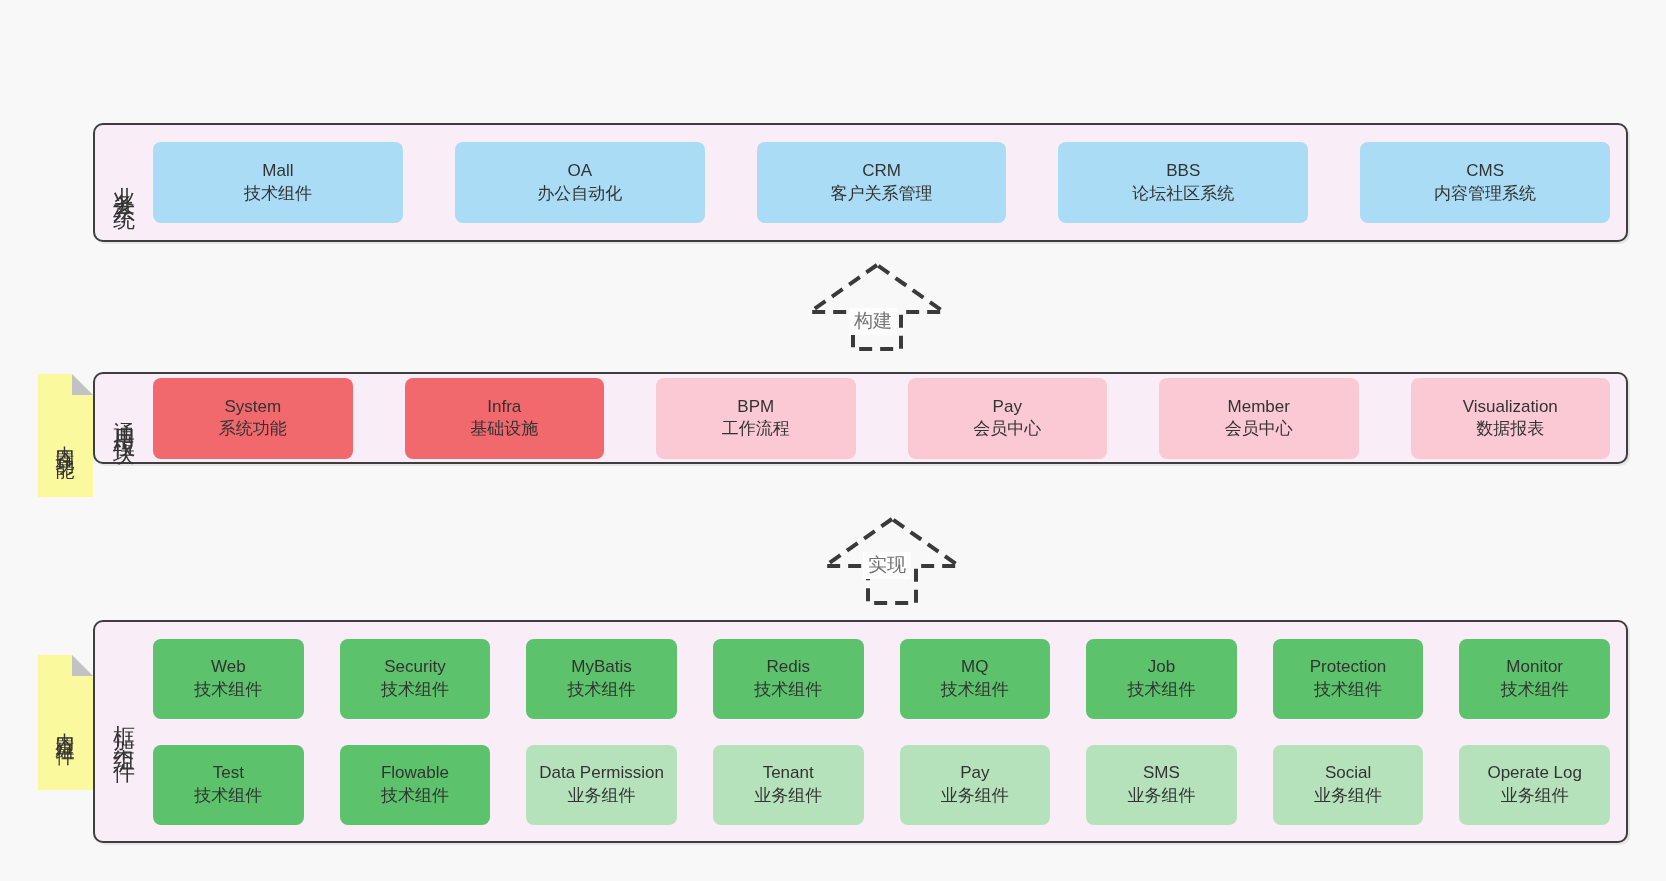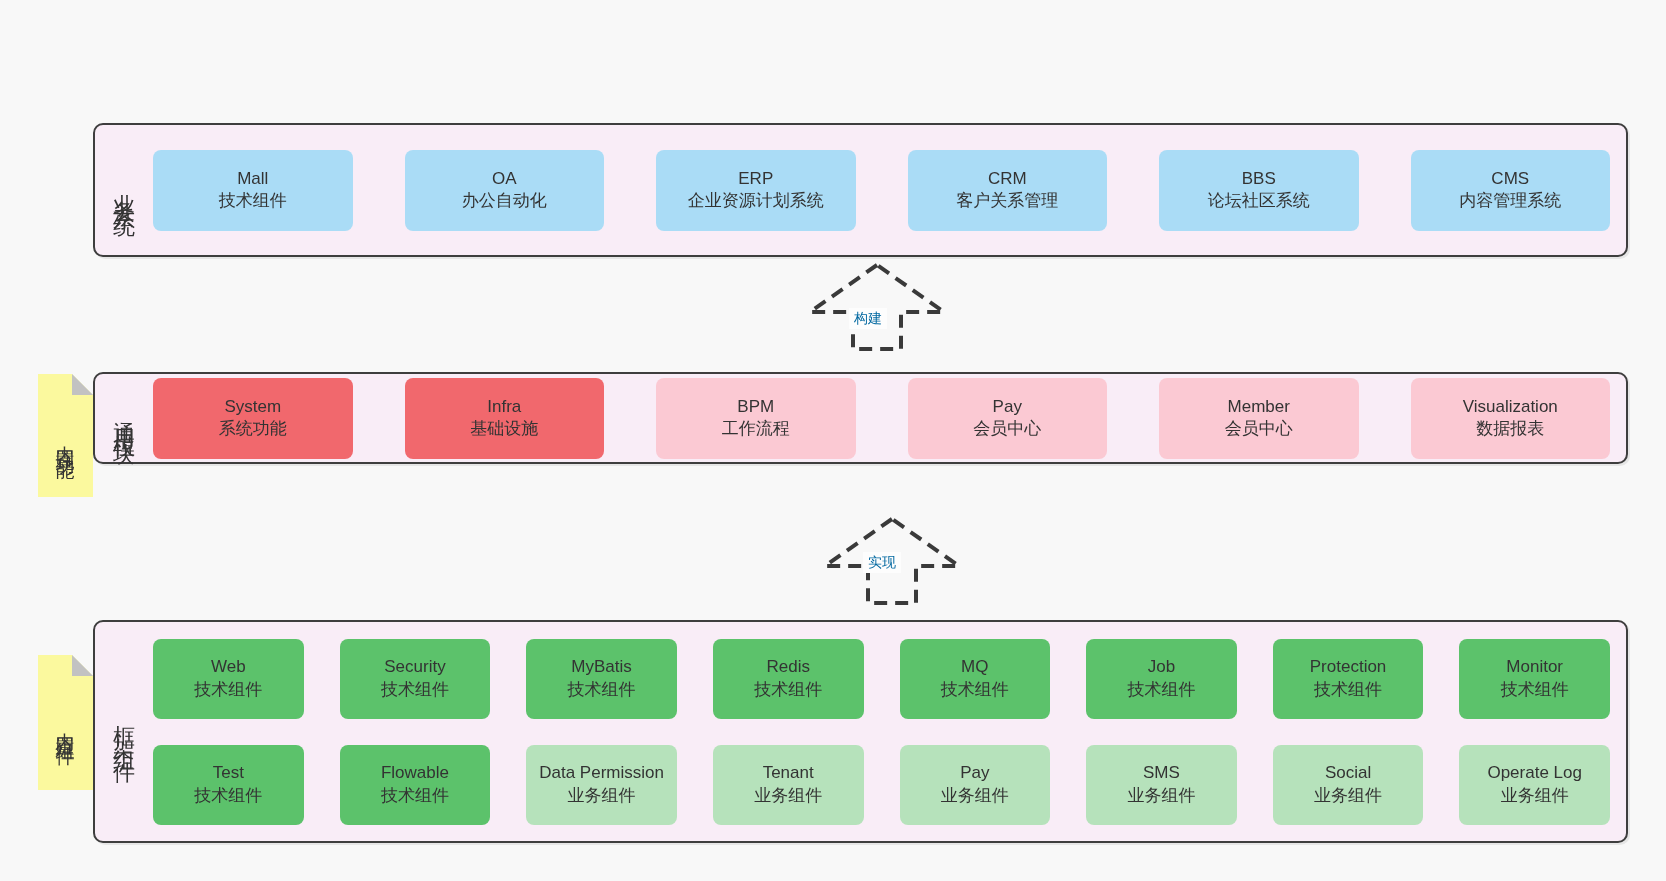--- a/index.html
+++ b/index.html
@@ -20,21 +20,21 @@
   
   .layer {
     position: absolute;
     box-sizing: border-box;
     background: var(--c-container, #f9edf7);
     border: 2.5px solid var(--c-border, #3e3e3e);
     border-radius: 10px;
     display: flex;
     box-shadow: 2px 2px 0 rgba(0,0,0,0.07);
   }
-  #layer-1 { left: 93px; top: 123px;  width: 1535px; height: 134px; }
+  #layer-1 { left: 93px; top: 123px;  width: 1535px; height: 119px; }
   #layer-2 { left: 93px; top: 372px;  width: 1535px; height: 92px; }
   #layer-3 { left: 93px; top: 620px;  width: 1535px; height: 223px; }
 
   .labelcol {
     width: 58px;
     flex: 0 0 58px;
     display: flex;
     align-items: center;
     justify-content: center;
   }
@@ -124,22 +124,22 @@
   .arrow { position: absolute; }
   .arrow path {
     fill: none;
     stroke: #3a3a3a;
     stroke-width: 4;
     stroke-dasharray: 13 8;
   }
   .arrow-label {
     position: absolute;
     background: #fdfdfd;
-    font-size: 14px;
-    color: #0369a1;
+    font-size: 19px;
+    color: #737373;
     padding: 3px 5px;
     line-height: 1.1;
     z-index: 5;
     white-space: nowrap;
   }
   #arrow-label-1 { left: 849px; top: 308px; }
   #arrow-label-2 { left: 863px; top: 552px; }
 </style>
 </head>
 <body>
@@ -159,24 +159,20 @@
     </div>
     <div class="rows">
         <div class="row">
           <div class="box c-blue">
             <div class="node-title">Mall</div>
             <div class="node-subtitle">技术组件</div>
           </div>
           <div class="box c-blue">
             <div class="node-title">OA</div>
             <div class="node-subtitle">办公自动化</div>
-          </div>
-          <div class="box c-blue">
-            <div class="node-title">ERP</div>
-            <div class="node-subtitle">企业资源计划系统</div>
           </div>
           <div class="box c-blue">
             <div class="node-title">CRM</div>
             <div class="node-subtitle">客户关系管理</div>
           </div>
           <div class="box c-blue">
             <div class="node-title">BBS</div>
             <div class="node-subtitle">论坛社区系统</div>
           </div>
           <div class="box c-blue">

